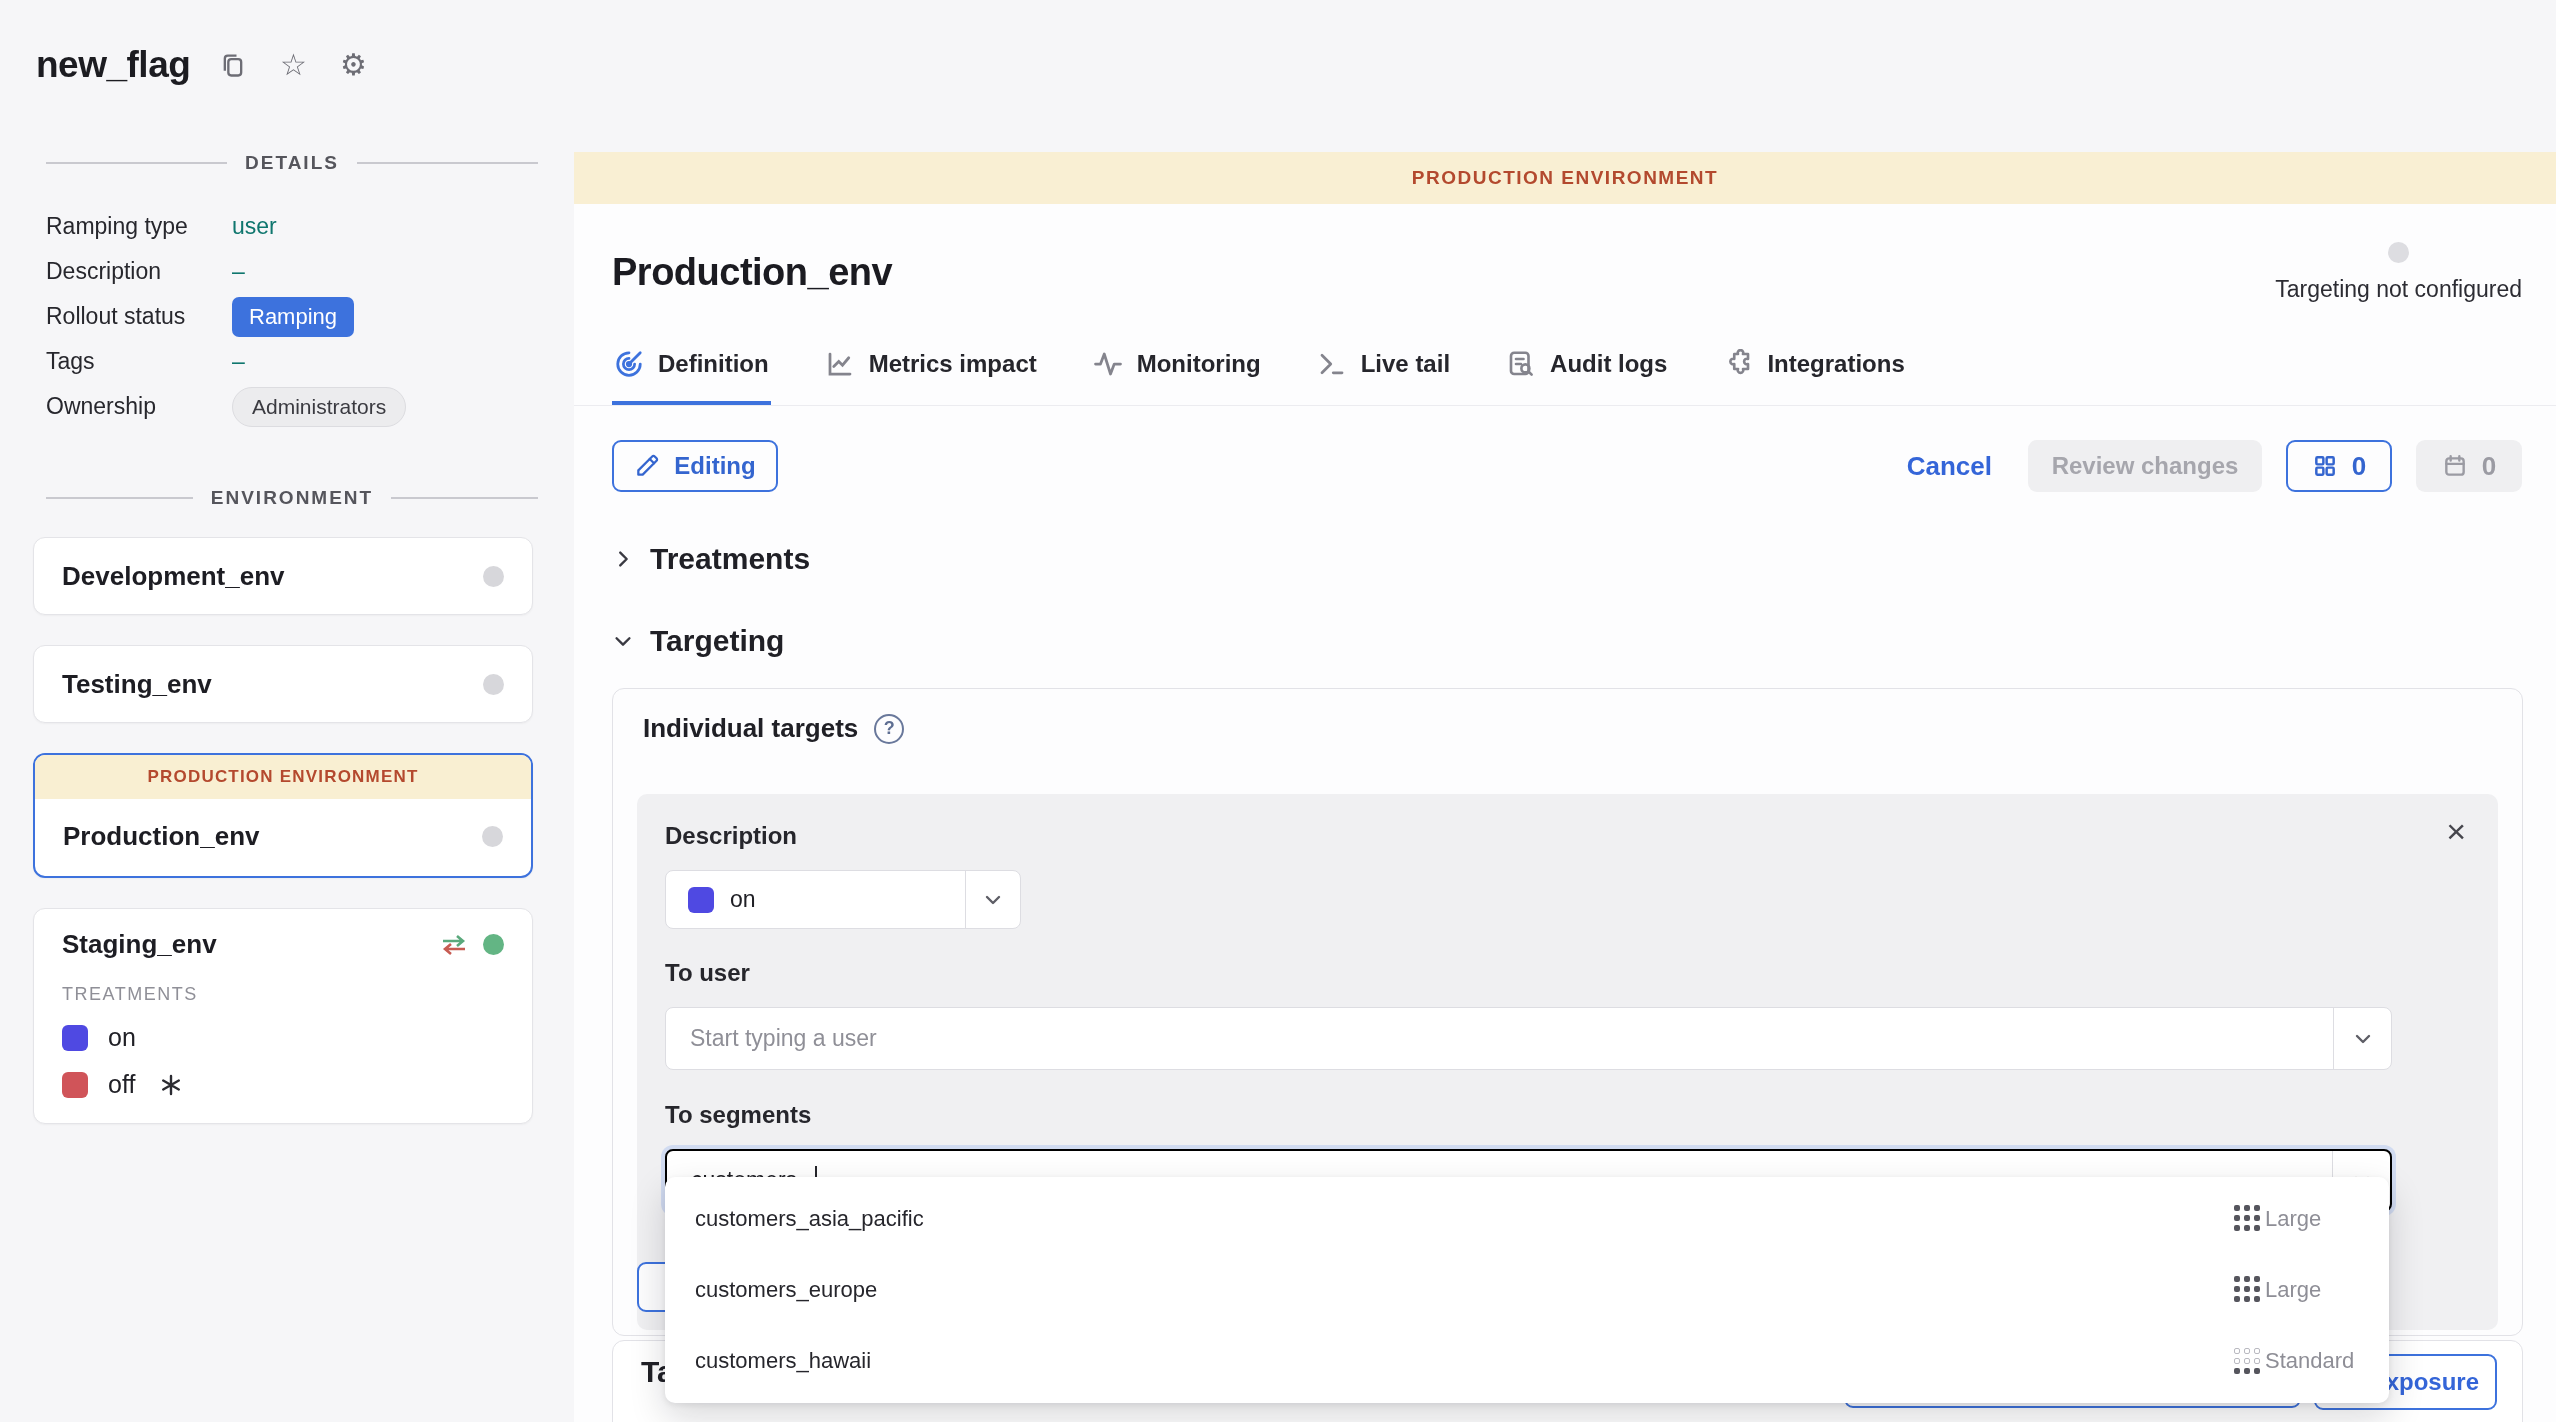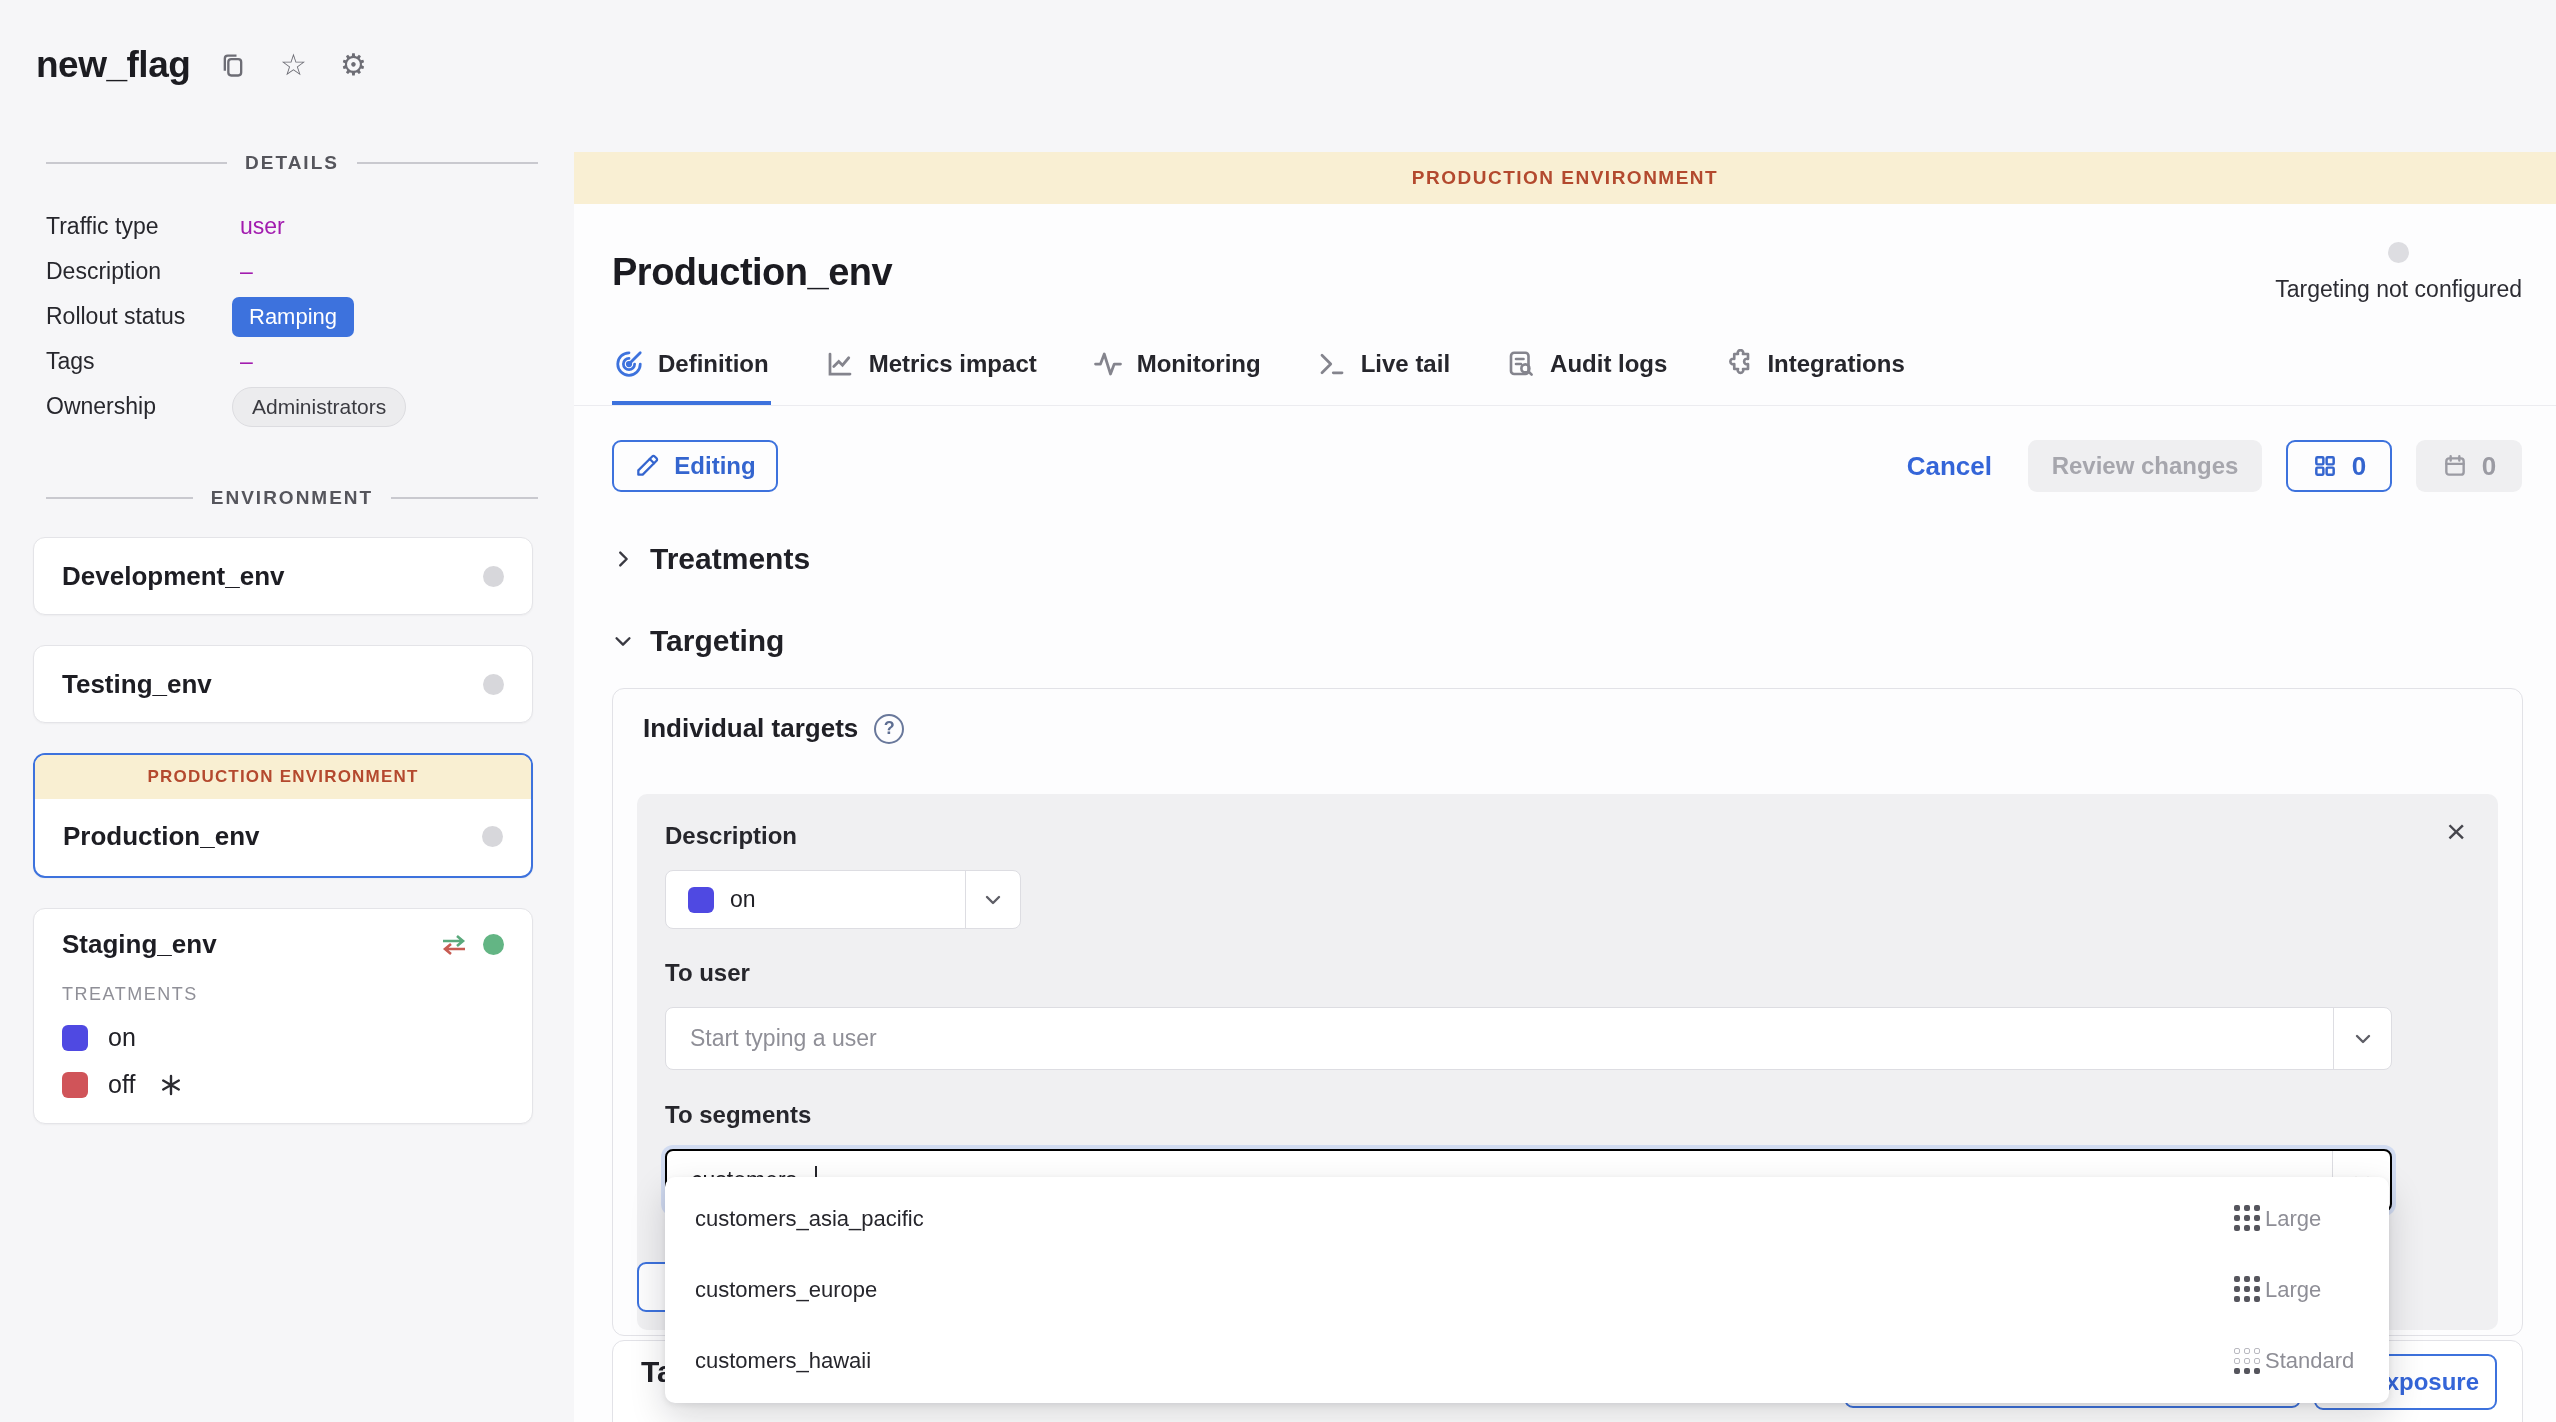--- a/index.html
+++ b/index.html
@@ -18,21 +18,21 @@
   .hdr-icon svg { display:block; }
   .uni-icon { font-size:30px; line-height:1; }
 
   .divider-row { display:flex; align-items:center; gap:18px; margin:66px 36px 0 46px; }
   .divider-row .line { flex:1; height:2px; background:#c9c9cf; }
   .divider-row .dv-label { font-size:19px; font-weight:bold; color:#55555c; letter-spacing:2px; }
 
   .details-table { margin:30px 0 0 46px; }
   .detail-row { display:flex; align-items:center; min-height:45px; }
   .detail-label { width:186px; font-size:23px; color:#27272d; }
-  .detail-value { font-size:23px; color:#a21caf;margin-left:8px; }
+  .detail-value { font-size:23px; color:#0f766e; }
   .badge-ramping { background:#3d72dd; color:#fff; font-size:22px; padding:7px 17px; border-radius:7px; }
   .pill-owner { background:#ececee; border:1px solid #dcdce0; color:#3a3a40; font-size:21px; padding:7px 19px; border-radius:22px; }
 
   .env-list { margin:28px 0 0 33px; width:500px; display:flex; flex-direction:column; gap:30px; }
   .env-card { background:#fff; border:1px solid #e4e4e8; border-radius:12px; min-height:78px;
               display:flex; align-items:center; justify-content:space-between; padding:0 28px;
               box-shadow:0 1px 2px rgba(20,20,30,.04); cursor:pointer; }
   .env-name { font-size:26px; font-weight:bold; color:#1d1d23; }
   .env-dot { width:21px; height:21px; border-radius:50%; background:#d7d7db; }
   .env-dot.green { background:#63b584; }
@@ -161,21 +161,21 @@
     </div>
 
     <div class="divider-row">
       <span class="line"></span>
       <span class="dv-label">DETAILS</span>
       <span class="line"></span>
     </div>
 
     <div class="details-table">
       <div class="detail-row">
-        <span class="detail-label">Traffic type</span>
+        <span class="detail-label">Ramping type</span>
         <span class="detail-value">user</span>
       </div>
       <div class="detail-row">
         <span class="detail-label">Description</span>
         <span class="detail-value">–</span>
       </div>
       <div class="detail-row">
         <span class="detail-label">Rollout status</span>
         <span class="badge-ramping">Ramping</span>
       </div>

